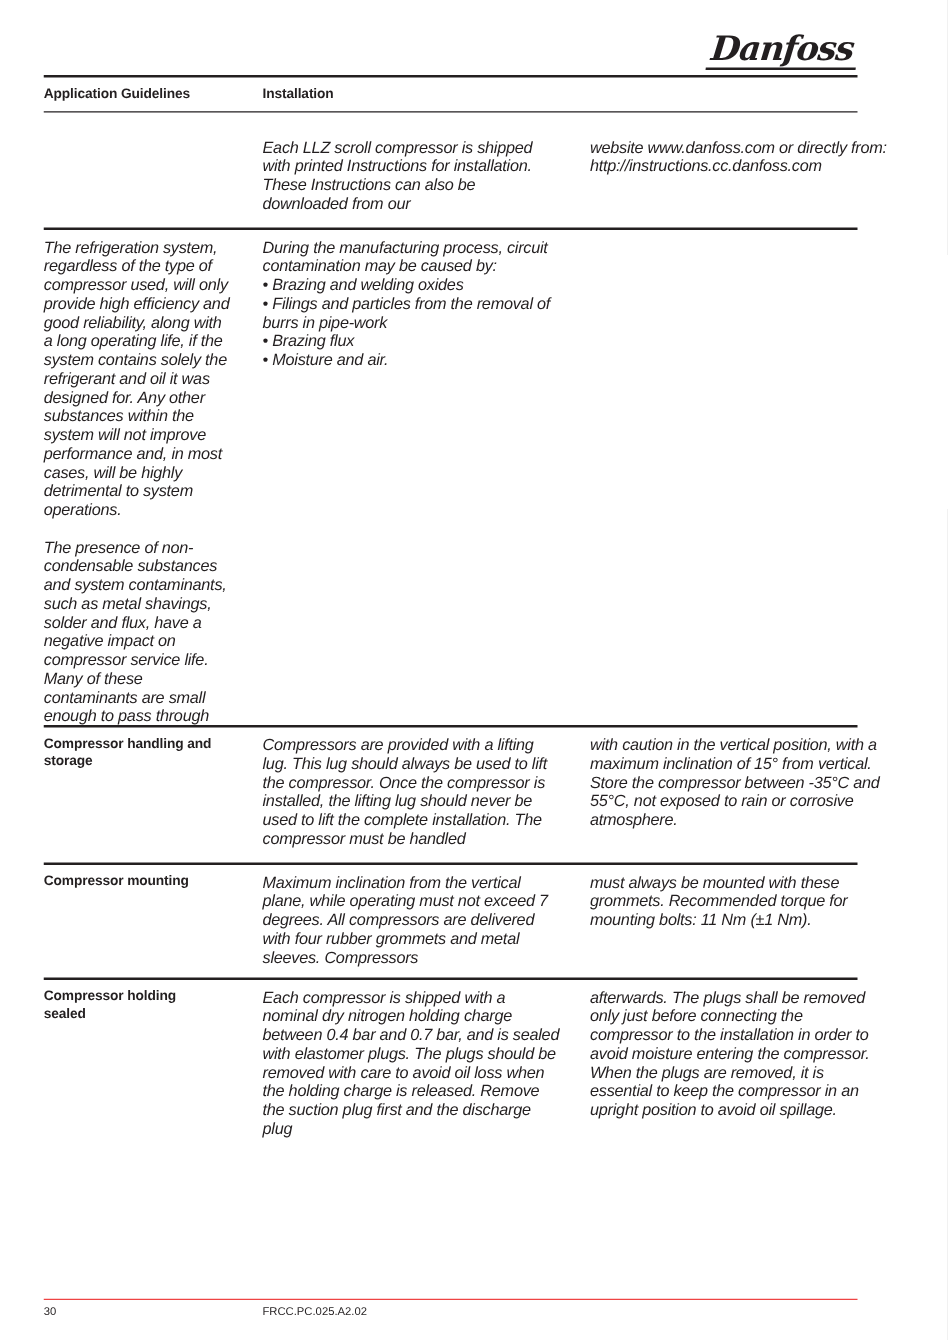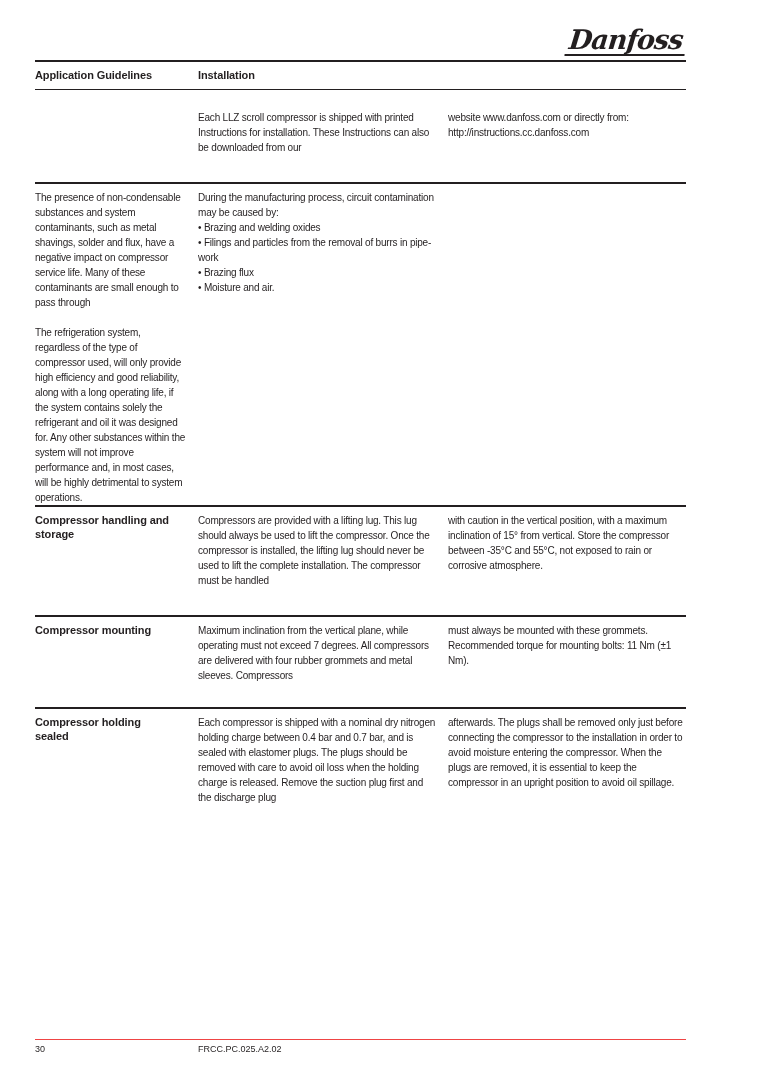--- a/index.html
+++ b/index.html
@@ -35,21 +35,21 @@
     line-height: 1;
     letter-spacing: -1px;
     transform: skewX(-6deg);
     border-bottom: 2px solid #231f20;
     padding: 0 3px 1px 3px;
   }
   
   .cols {
     display: grid;
     grid-template-columns: 151px 238px 238px;
-    column-gap: 12px;
+    column-gap: 24px;
   }
   
   .head-row {
     padding: 7px 0 8px 0;
     border-bottom: 1px solid #231f20;
   }
   .head-title {
     font-size: 11px;
     font-weight: bold;
     letter-spacing: -0.1px;
@@ -60,23 +60,24 @@
   section.row.ruled { border-top: 2px solid #231f20; }
   section.row.first { padding-top: 20px; min-height: 92px; }
   .sec-label {
     font-size: 11px;
     font-weight: bold;
     line-height: 14px;
     letter-spacing: -0.1px;
     padding-right: 12px;
   }
   .sec-col {
-    font-size: 10px;
+    font-size: 13px;
     line-height: 15px;
     letter-spacing: -0.2px;
+    font-style: italic;
   }
   .sec-col p {
     margin: 0;
     white-space: pre-line;
   }
   .sec-col p + p { margin-top: 15px; }
   
   footer {
     flex: 0 0 auto;
     border-top: 1px solid #ef4444;
@@ -108,22 +109,22 @@
           <p>Each LLZ scroll compressor is shipped with printed Instructions for installation. These Instructions can also be downloaded from our</p>
         </div>
       <div class="sec-col">
           <p>website www.danfoss.com or directly from:
 http://instructions.cc.danfoss.com</p>
         </div>
     </section>
 
     <section class="row cols ruled" style="min-height:243px">
       <div class="sec-col">
+          <p>The refrigeration system, regardless of the type of compressor used, will only provide high efficiency and good reliability, along with a long operating life, if the system contains solely the refrigerant and oil it was designed for. Any other substances within the system will not improve performance and, in most cases, will be highly detrimental to system operations.</p>
           <p>The presence of non-condensable substances and system contaminants, such as metal shavings, solder and flux, have a negative impact on compressor service life. Many of these contaminants are small enough to pass through</p>
-          <p>The refrigeration system, regardless of the type of compressor used, will only provide high efficiency and good reliability, along with a long operating life, if the system contains solely the refrigerant and oil it was designed for. Any other substances within the system will not improve performance and, in most cases, will be highly detrimental to system operations.</p>
         </div>
       <div class="sec-col">
           <p>During the manufacturing process, circuit contamination may be caused by:
 • Brazing and welding oxides
 • Filings and particles from the removal of burrs in pipe-work
 • Brazing flux
 • Moisture and air.</p>
         </div>
     </section>
 

